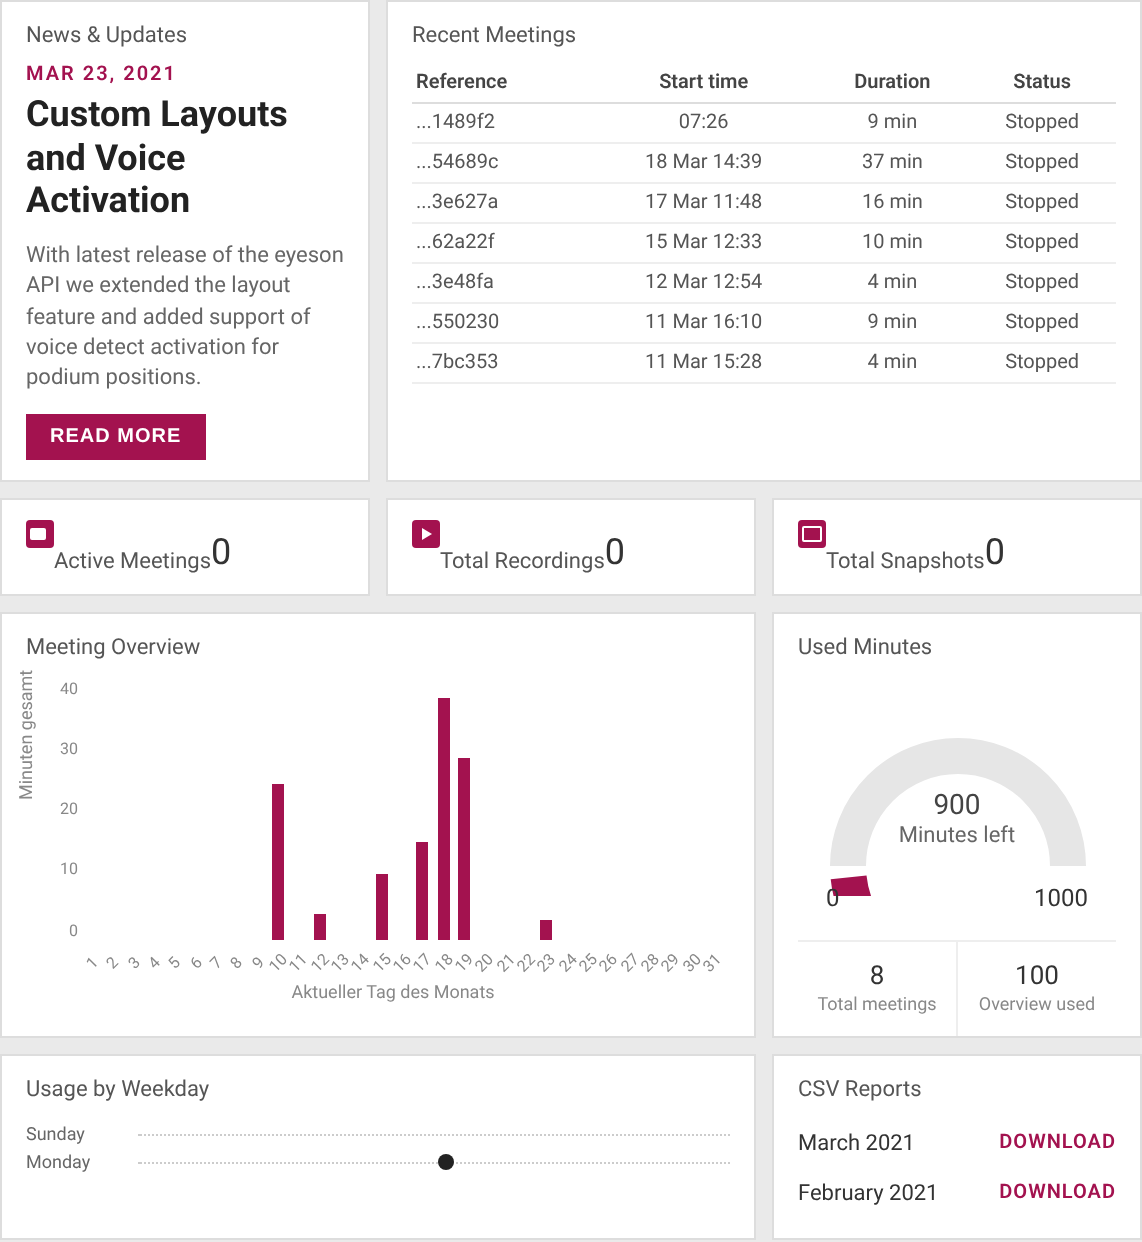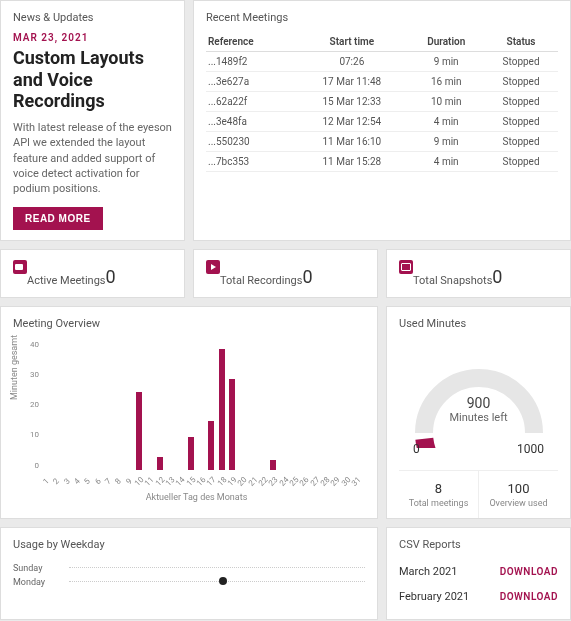--- a/index.html
+++ b/index.html
@@ -55,41 +55,47 @@
 .csv-link { color: #a3124f; font-weight: 600; font-size: 10px; cursor: pointer; letter-spacing: 0.5px; }
 </style>
 </head>
 <body>
 
 <div class="grid">
 
   <div class="card">
     <div class="card-title">News &amp; Updates</div>
     <div class="news-date">MAR 23, 2021</div>
-    <h2 class="news-head">Custom Layouts and Voice Recordings</h2>
+    <h2 class="news-head">Custom Layouts and Voice Activation</h2>
     <p class="news-body">With latest release of the eyeson API we extended the layout feature and added support of voice detect activation for podium positions.</p>
     <button class="btn">READ MORE</button>
   </div>
 
   <div class="card span2">
     <div class="card-title">Recent Meetings</div>
     <table class="meet">
       <thead>
           <tr id="meet-head">
             <th>Reference</th>
             <th>Start time</th>
             <th>Duration</th>
             <th>Status</th>
           </tr>
         </thead>
       <tbody id="meet-body">
           <tr>
             <td>...1489f2</td>
             <td>07:26</td>
             <td>9 min</td>
+            <td>Stopped</td>
+          </tr>
+          <tr>
+            <td>...54689c</td>
+            <td>18 Mar 14:39</td>
+            <td>37 min</td>
             <td>Stopped</td>
           </tr>
           <tr>
             <td>...3e627a</td>
             <td>17 Mar 11:48</td>
             <td>16 min</td>
             <td>Stopped</td>
           </tr>
           <tr>
             <td>...62a22f</td>

